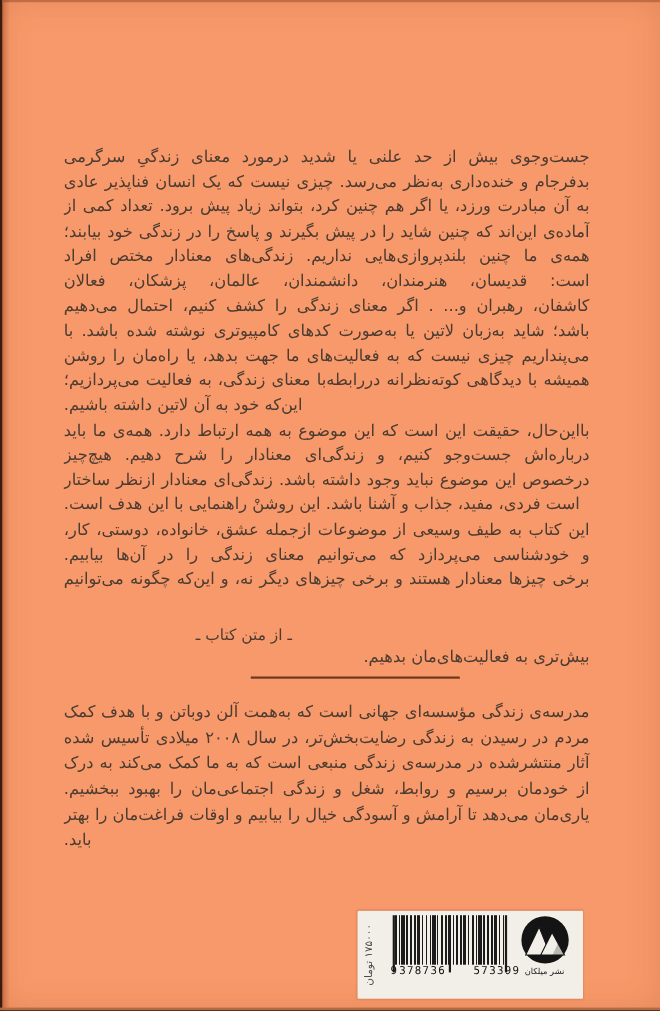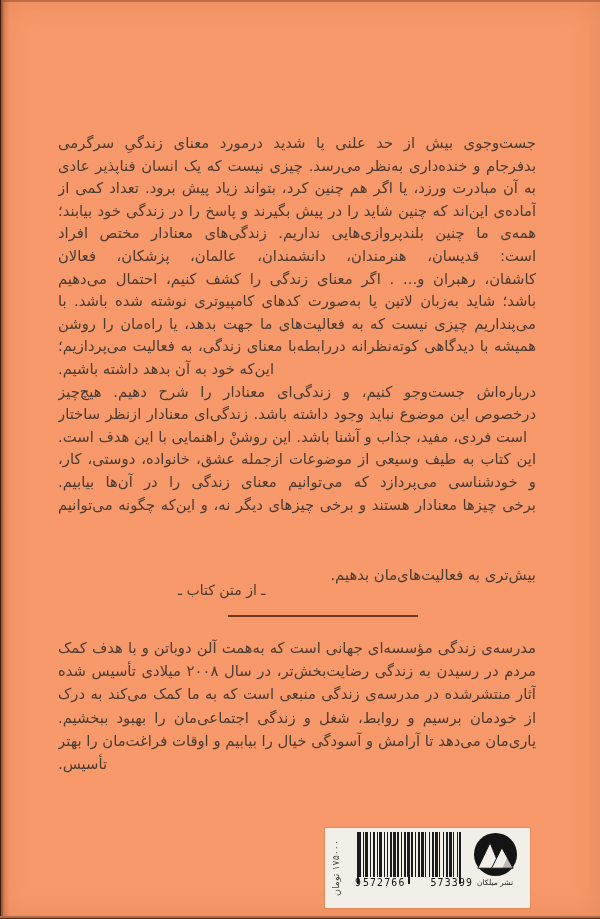--- a/index.html
+++ b/index.html
@@ -19,21 +19,21 @@
   .edge-top{position:absolute;left:0;top:0;width:100%;height:1.5px;background:rgba(110,45,20,.35);}
 
   
   .quote{position:absolute;left:58px;top:132px;width:478px;direction:rtl;
     color:#4b3b31;font-size:14.8px;}
   .ln{height:22.6px;line-height:22.6px;overflow:hidden;
     text-align:justify;text-align-last:justify;text-justify:inter-word;}
   .ln.end-l{text-align:left;text-align-last:left;}
   .ln.end-r{text-align:right;text-align-last:right;margin-top:48px;}
 
-  .attribution{position:absolute;left:178px;top:580px;direction:rtl;
+  .attribution{position:absolute;left:178px;top:568px;direction:rtl;
     color:#4b3b31;font-size:14px;line-height:20px;}
 
   .divider{position:absolute;left:228px;top:615px;width:190px;height:1.6px;
     background:#6f371f;}
 
   .publisher-note{position:absolute;left:58px;top:636px;width:478px;direction:rtl;
     color:#4b3b31;font-size:14.8px;}
   .publisher-note .ln{height:23.2px;line-height:23.2px;}
 
   
@@ -76,23 +76,24 @@
       <div class="ln">جست‌وجوی بیش از حد علنی یا شدید درمورد معنای زندگیِ سرگرمی عجیب‌وغریب،</div>
       <div class="ln">بدفرجام و خنده‌داری به‌نظر می‌رسد. چیزی نیست که یک انسان فناپذیر عادی بتواند</div>
       <div class="ln">به آن مبادرت ورزد، یا اگر هم چنین کرد، بتواند زیاد پیش برود. تعداد کمی از افراد</div>
       <div class="ln">آماده‌ی این‌اند که چنین شاید را در پیش بگیرند و پاسخ را در زندگی خود بیابند؛</div>
       <div class="ln">همه‌ی ما چنین بلندپروازی‌هایی نداریم. زندگی‌های معنادار مختص افراد خارق‌العاده</div>
       <div class="ln">است: قدیسان، هنرمندان، دانشمندان، عالمان، پزشکان، فعالان سیاسی‌اجتماعی،</div>
       <div class="ln">کاشفان، رهبران و... . اگر معنای زندگی را کشف کنیم، احتمال می‌دهیم درک‌ناشدنی</div>
       <div class="ln">باشد؛ شاید به‌زبان لاتین یا به‌صورت کدهای کامپیوتری نوشته شده باشد. با خودمان</div>
       <div class="ln">می‌پنداریم چیزی نیست که به فعالیت‌های ما جهت بدهد، یا راه‌مان را روشن کند.</div>
       <div class="ln">همیشه با دیدگاهی کوته‌نظرانه دررابطه‌با معنای زندگی، به فعالیت می‌پردازیم؛ بدون</div>
-      <div class="ln end-l">این‌که خود به آن بدهد داشته باشیم.</div>
+      <div class="ln end-l">این‌که خود به آن لاتین داشته باشیم.</div>
     </div>
     <div class="para">
+      <div class="ln">بااین‌حال، حقیقت این است که این موضوع به همه ارتباط دارد. همه‌ی ما باید</div>
       <div class="ln">درباره‌اش جست‌وجو کنیم، و زندگی‌ای معنادار را شرح دهیم. هیچ‌چیز ناخوشایندی</div>
       <div class="ln">درخصوص این موضوع نباید وجود داشته باشد. زندگی‌ای معنادار ازنظر ساختار ممکن</div>
       <div class="ln end-l">است فردی، مفید، جذاب و آشنا باشد. این روشنْ راهنمایی با این هدف است.</div>
     </div>
     <div class="para">
       <div class="ln">این کتاب به طیف وسیعی از موضوعات ازجمله عشق، خانواده، دوستی، کار، طبیعت</div>
       <div class="ln">و خودشناسی می‌پردازد که می‌توانیم معنای زندگی را در آن‌ها بیابیم. می‌آموزیم چرا</div>
       <div class="ln">برخی چیزها معنادار هستند و برخی چیزهای دیگر نه، و این‌که چگونه می‌توانیم معنای</div>
       <div class="ln end-r">بیش‌تری به فعالیت‌های‌مان بدهیم.</div>
     </div>
@@ -101,34 +102,34 @@
   <div class="attribution">ـ از متن کتاب ـ</div>
 
   <div class="divider"></div>
 
   <section class="publisher-note">
     <div class="ln">مدرسه‌ی زندگی مؤسسه‌ای جهانی است که به‌همت آلن دوباتن و با هدف کمک به</div>
     <div class="ln">مردم در رسیدن به زندگی رضایت‌بخش‌تر، در سال ۲۰۰۸ میلادی تأسیس شده است.</div>
     <div class="ln">آثار منتشرشده در مدرسه‌ی زندگی منبعی است که به ما کمک می‌کند به درک بهتری</div>
     <div class="ln">از خودمان برسیم و روابط، شغل و زندگی اجتماعی‌مان را بهبود ببخشیم. همچنین</div>
     <div class="ln">یاری‌مان می‌دهد تا آرامش و آسودگی خیال را بیابیم و اوقات فراغت‌مان را بهتر سپری</div>
-    <div class="ln end-l">تأسیس.</div>
+    <div class="ln end-l">باید.</div>
   </section>
 
   <div class="isbn-box">
     <div class="price">۱۷۵۰۰۰ تومان</div>
 
     <div class="barcode">
       <div class="bars"></div>
       <div class="guard g-l"></div>
       <div class="guard g-m"></div>
       <div class="guard g-r"></div>
       <div class="isbn-digits">
         <span class="seg-first">9</span>
-        <span class="seg-left">572766</span>
+        <span class="seg-left">378736</span>
         <span class="seg-right">573399</span>
       </div>
     </div>
 
     <div class="logo">
       <svg width="45" height="45" viewBox="0 0 46 46" aria-hidden="true">
         <circle cx="23" cy="23" r="22" fill="#141414"></circle>
         <polygon points="5,37 17.5,11 28,37" fill="#f2efe9" stroke="#141414" stroke-width="1"></polygon>
         <polygon points="19,37 29.5,16 41,37" fill="#f2efe9" stroke="#141414" stroke-width="1"></polygon>
         <polygon points="30,37 35.5,25 41.5,37" fill="#141414" opacity="0.25"></polygon>

